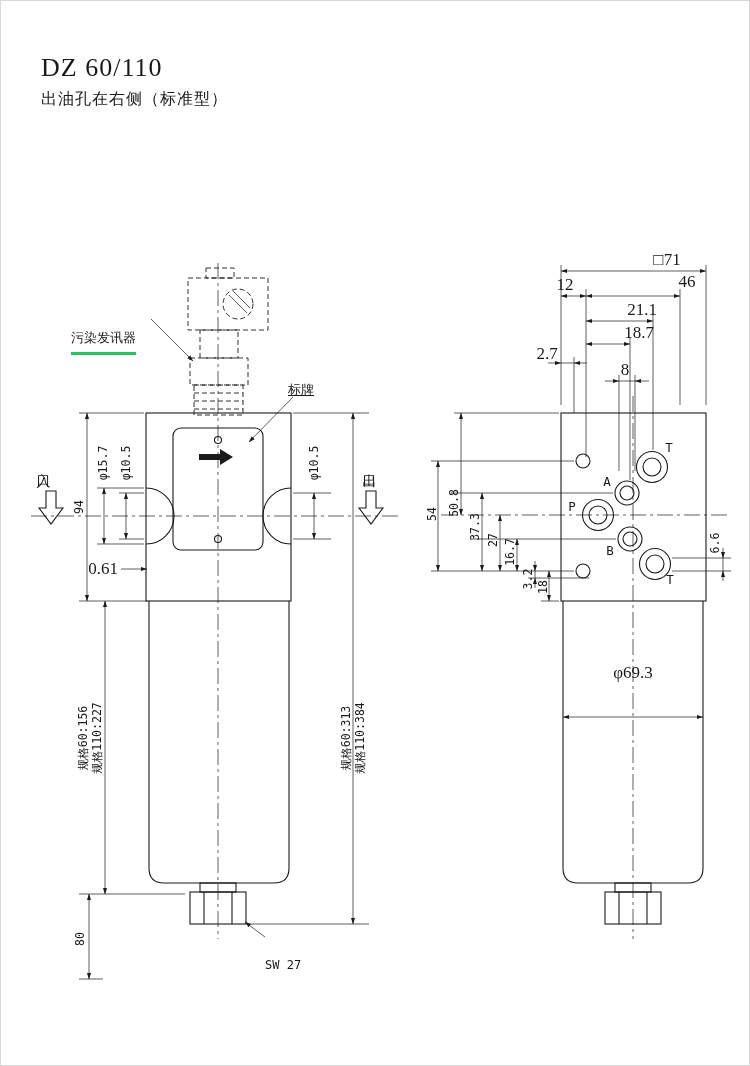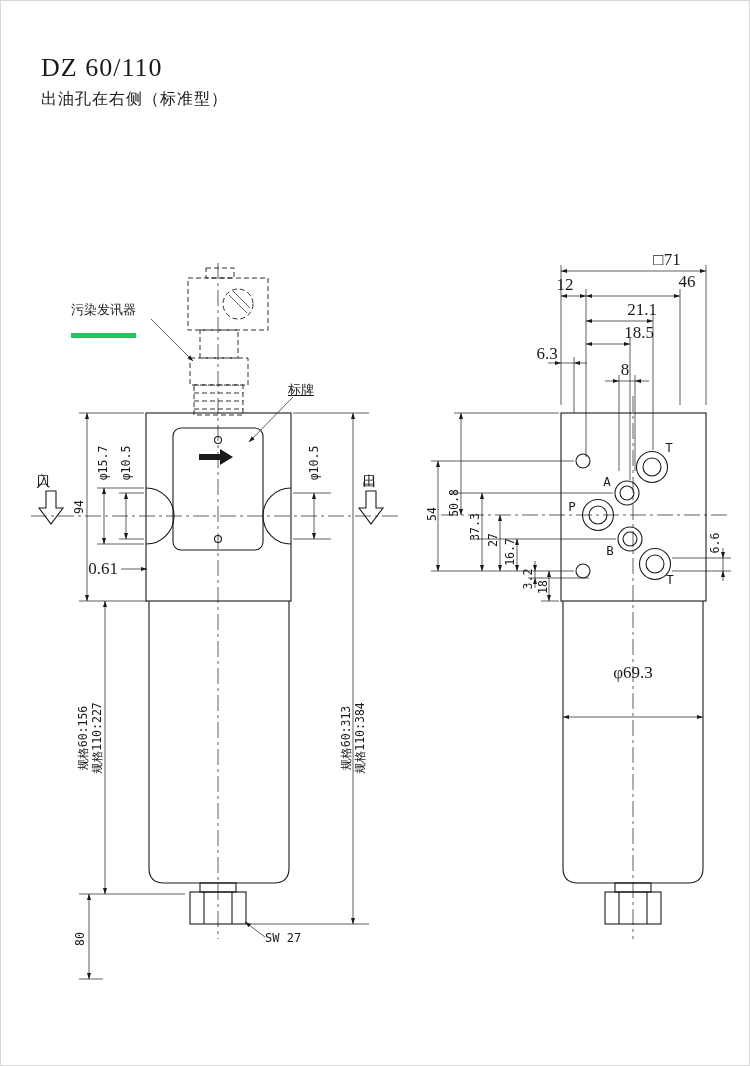--- a/index.html
+++ b/index.html
@@ -10,22 +10,22 @@
   }
   svg.draw { position:absolute; left:0; top:0; }
   .s  { fill:none; stroke:#1a1a1a; stroke-width:1.1; }
   .d  { fill:none; stroke:#1a1a1a; stroke-width:0.9; stroke-dasharray:5 3; }
   .cl { fill:none; stroke:#1a1a1a; stroke-width:0.7; stroke-dasharray:16 4 3 4; }
   .x  { fill:none; stroke:#1a1a1a; stroke-width:0.7; }
   .lbl { position:absolute; white-space:nowrap; }
   .h1 { font-family:Liberation Serif, serif; font-size:26px; letter-spacing:1px; }
   .h2 { font-size:16px; letter-spacing:1px; }
   .ann { font-size:13px; }
-  .mono { font-family:"DejaVu Sans Mono","Liberation Mono",monospace; }
-  .underline { border-bottom:5px solid #22c55e; padding-bottom:14px; }
+  .mono { font-family:"DejaVu Sans Mono","Liberation Mono",monospace;margin-top:27px; }
+  .underline { border-bottom:3px solid #22c55e; padding-bottom:5px;margin-top:28px; }
   .dim   { font-family:Liberation Serif, serif; font-size:17px; transform:translate(-50%,-50%); }
   .dim-v { font-family:"DejaVu Sans Mono","Liberation Mono",monospace; font-size:11.5px; transform:translate(-50%,-50%) rotate(-90deg); }
   .cjk-v { writing-mode:vertical-rl; text-orientation:upright; font-size:14px; letter-spacing:3px; transform:translateX(-50%); }
   .port-label { font-family:"DejaVu Sans Mono","Liberation Mono",monospace; font-size:12.5px; transform:translate(-50%,-50%); }
 </style>
 </head>
 <body>
 
 <div class="canvas">
 
@@ -217,22 +217,22 @@
   <div class="lbl dim-v" style="left:82px; top:737px;">规格60:156</div>
   <div class="lbl dim-v" style="left:96px; top:737px;">规格110:227</div>
   <div class="lbl dim-v" style="left:345px; top:737px;">规格60:313</div>
   <div class="lbl dim-v" style="left:359px; top:737px;">规格110:384</div>
   <div class="lbl dim-v" style="left:79px; top:938px;">80</div>
 
   <div class="lbl dim" style="left:666px; top:259px;">□71</div>
   <div class="lbl dim" style="left:564px; top:284px;">12</div>
   <div class="lbl dim" style="left:643px; top:281px;margin-left:43px;">46</div>
   <div class="lbl dim" style="left:641px; top:309px;">21.1</div>
-  <div class="lbl dim" style="left:638px; top:332px;">18.5</div>
-  <div class="lbl dim" style="left:546px; top:353px;">6.3</div>
+  <div class="lbl dim" style="left:638px; top:332px;">18.7</div>
+  <div class="lbl dim" style="left:546px; top:353px;">2.7</div>
   <div class="lbl dim" style="left:624px; top:369px;">8</div>
   <div class="lbl dim-v" style="left:431px; top:513px;">54</div>
   <div class="lbl dim-v" style="left:453px; top:502px;">50.8</div>
   <div class="lbl dim-v" style="left:474px; top:526px;">37.3</div>
   <div class="lbl dim-v" style="left:492px; top:539px;">27</div>
   <div class="lbl dim-v" style="left:509px; top:551px;">16.7</div>
   <div class="lbl dim-v" style="left:527px; top:578px;">3.2</div>
   <div class="lbl dim-v" style="left:542px; top:586px;">18</div>
   <div class="lbl dim-v" style="left:714px; top:542px;">6.6</div>
   <div class="lbl dim" style="left:632px; top:672px;">φ69.3</div>

